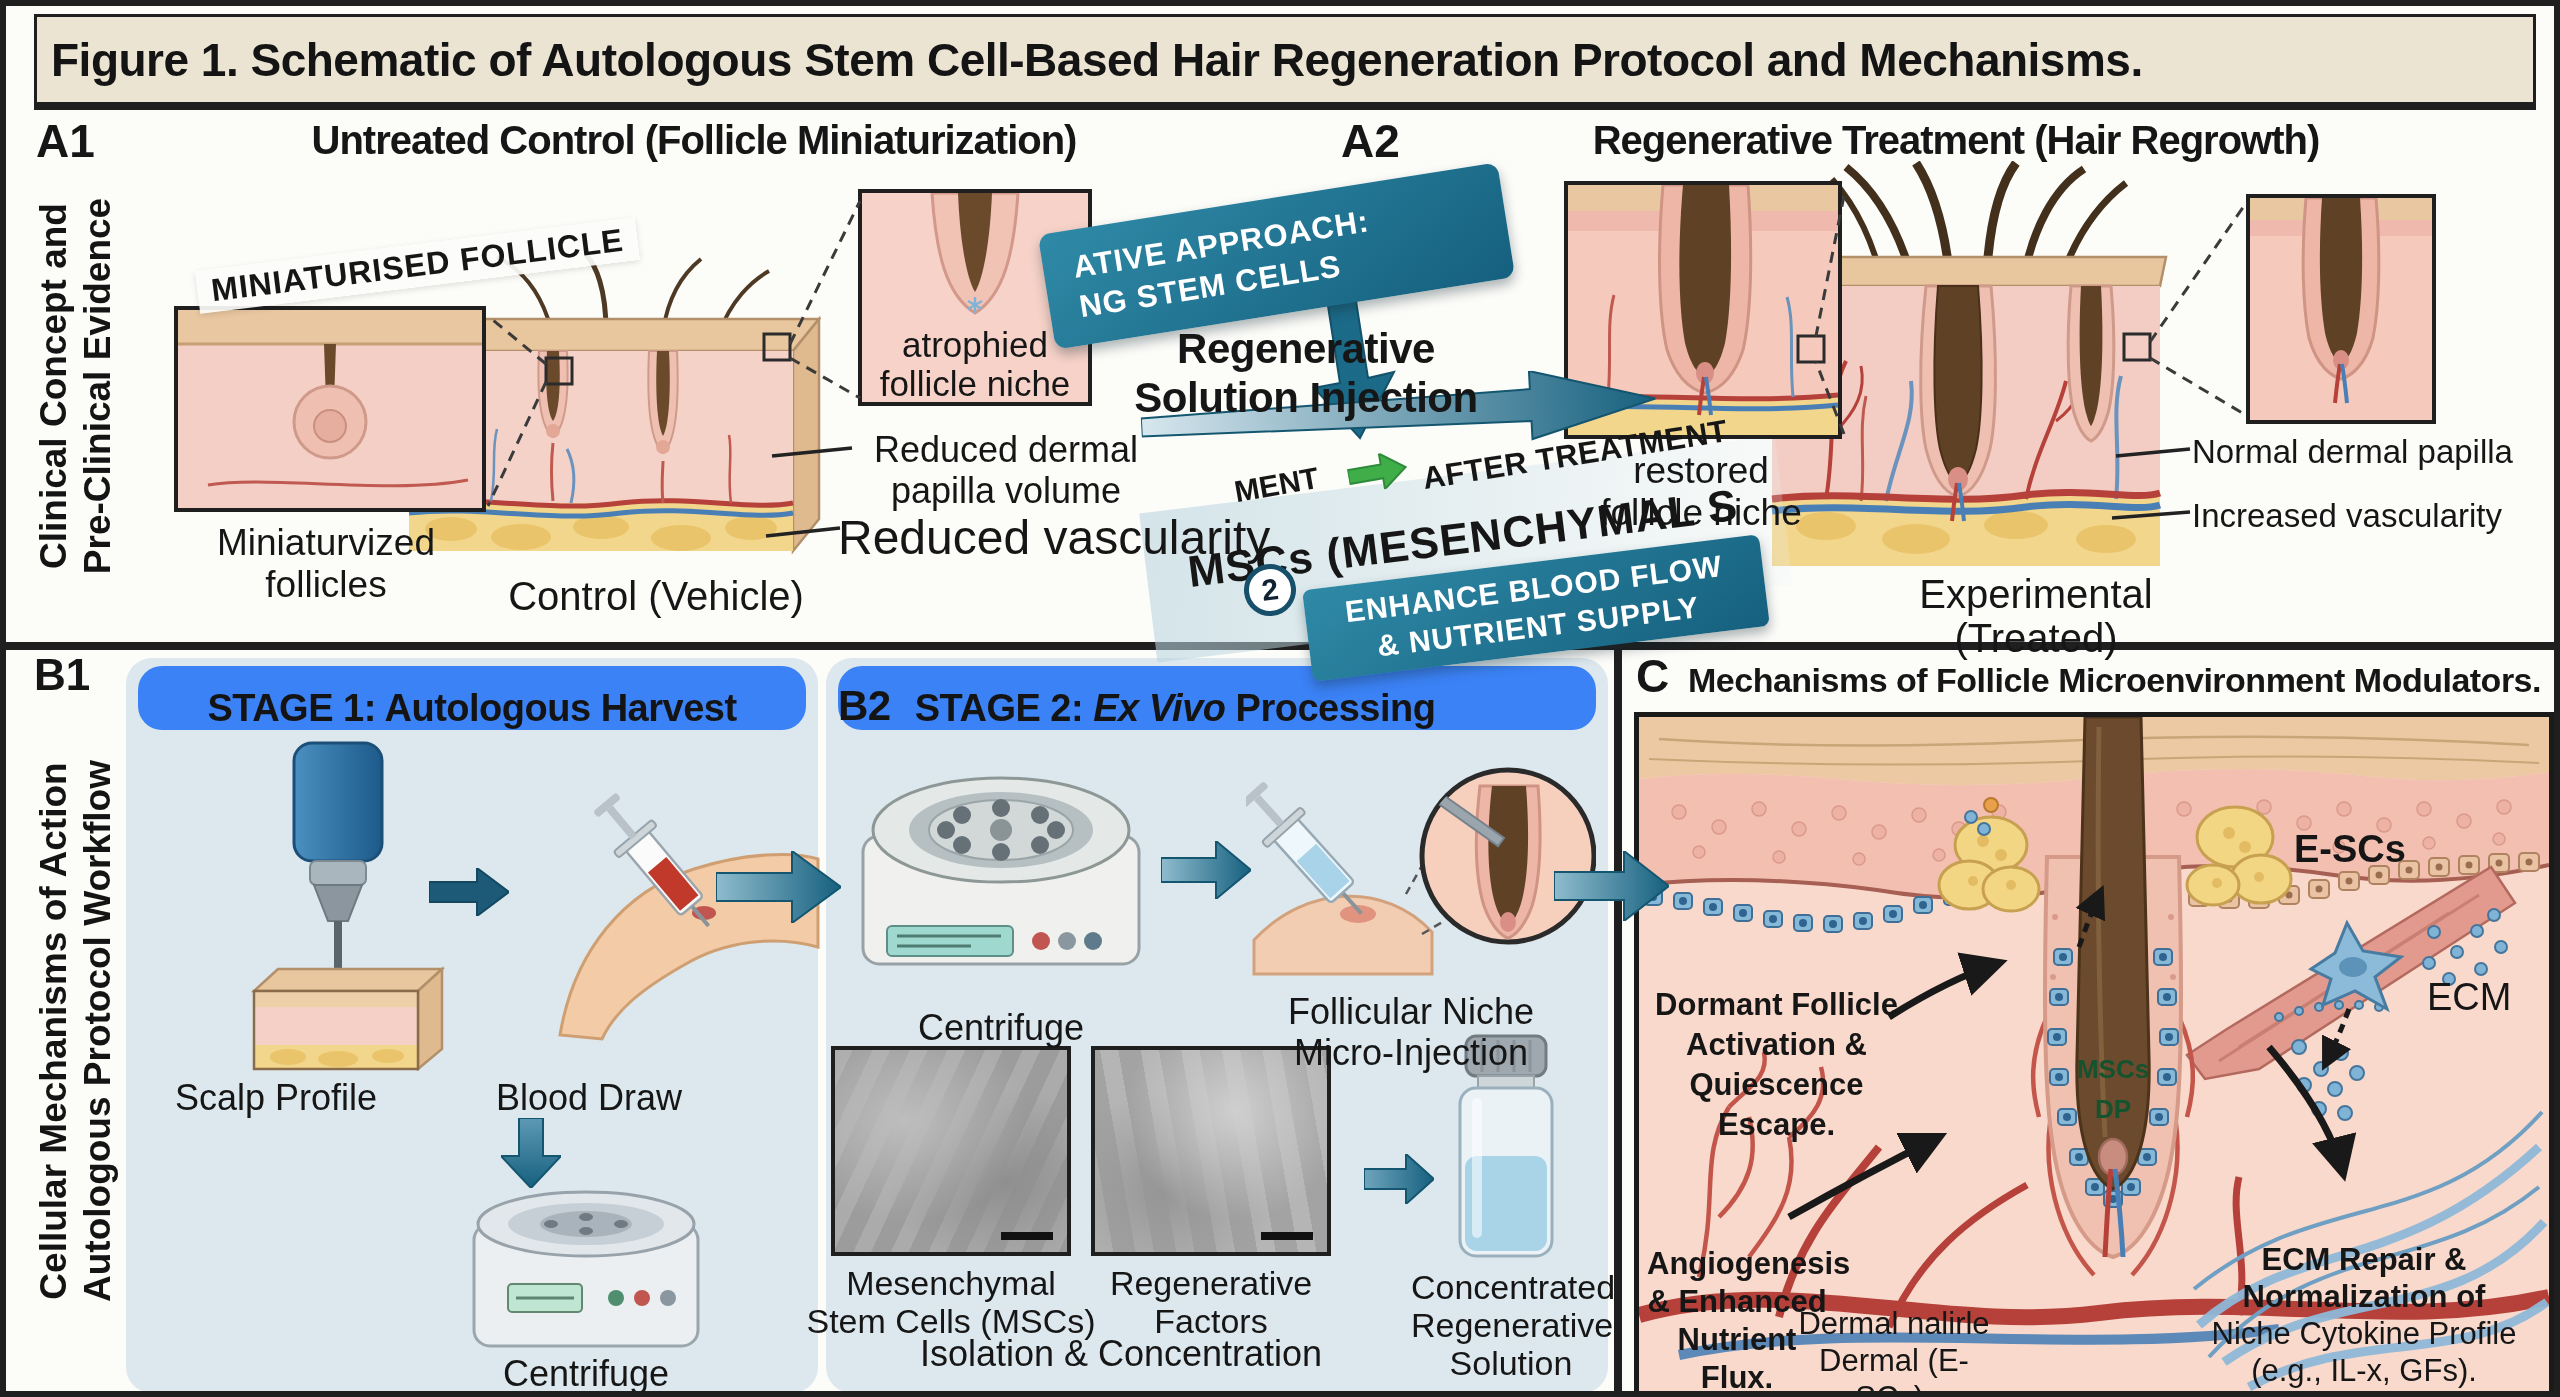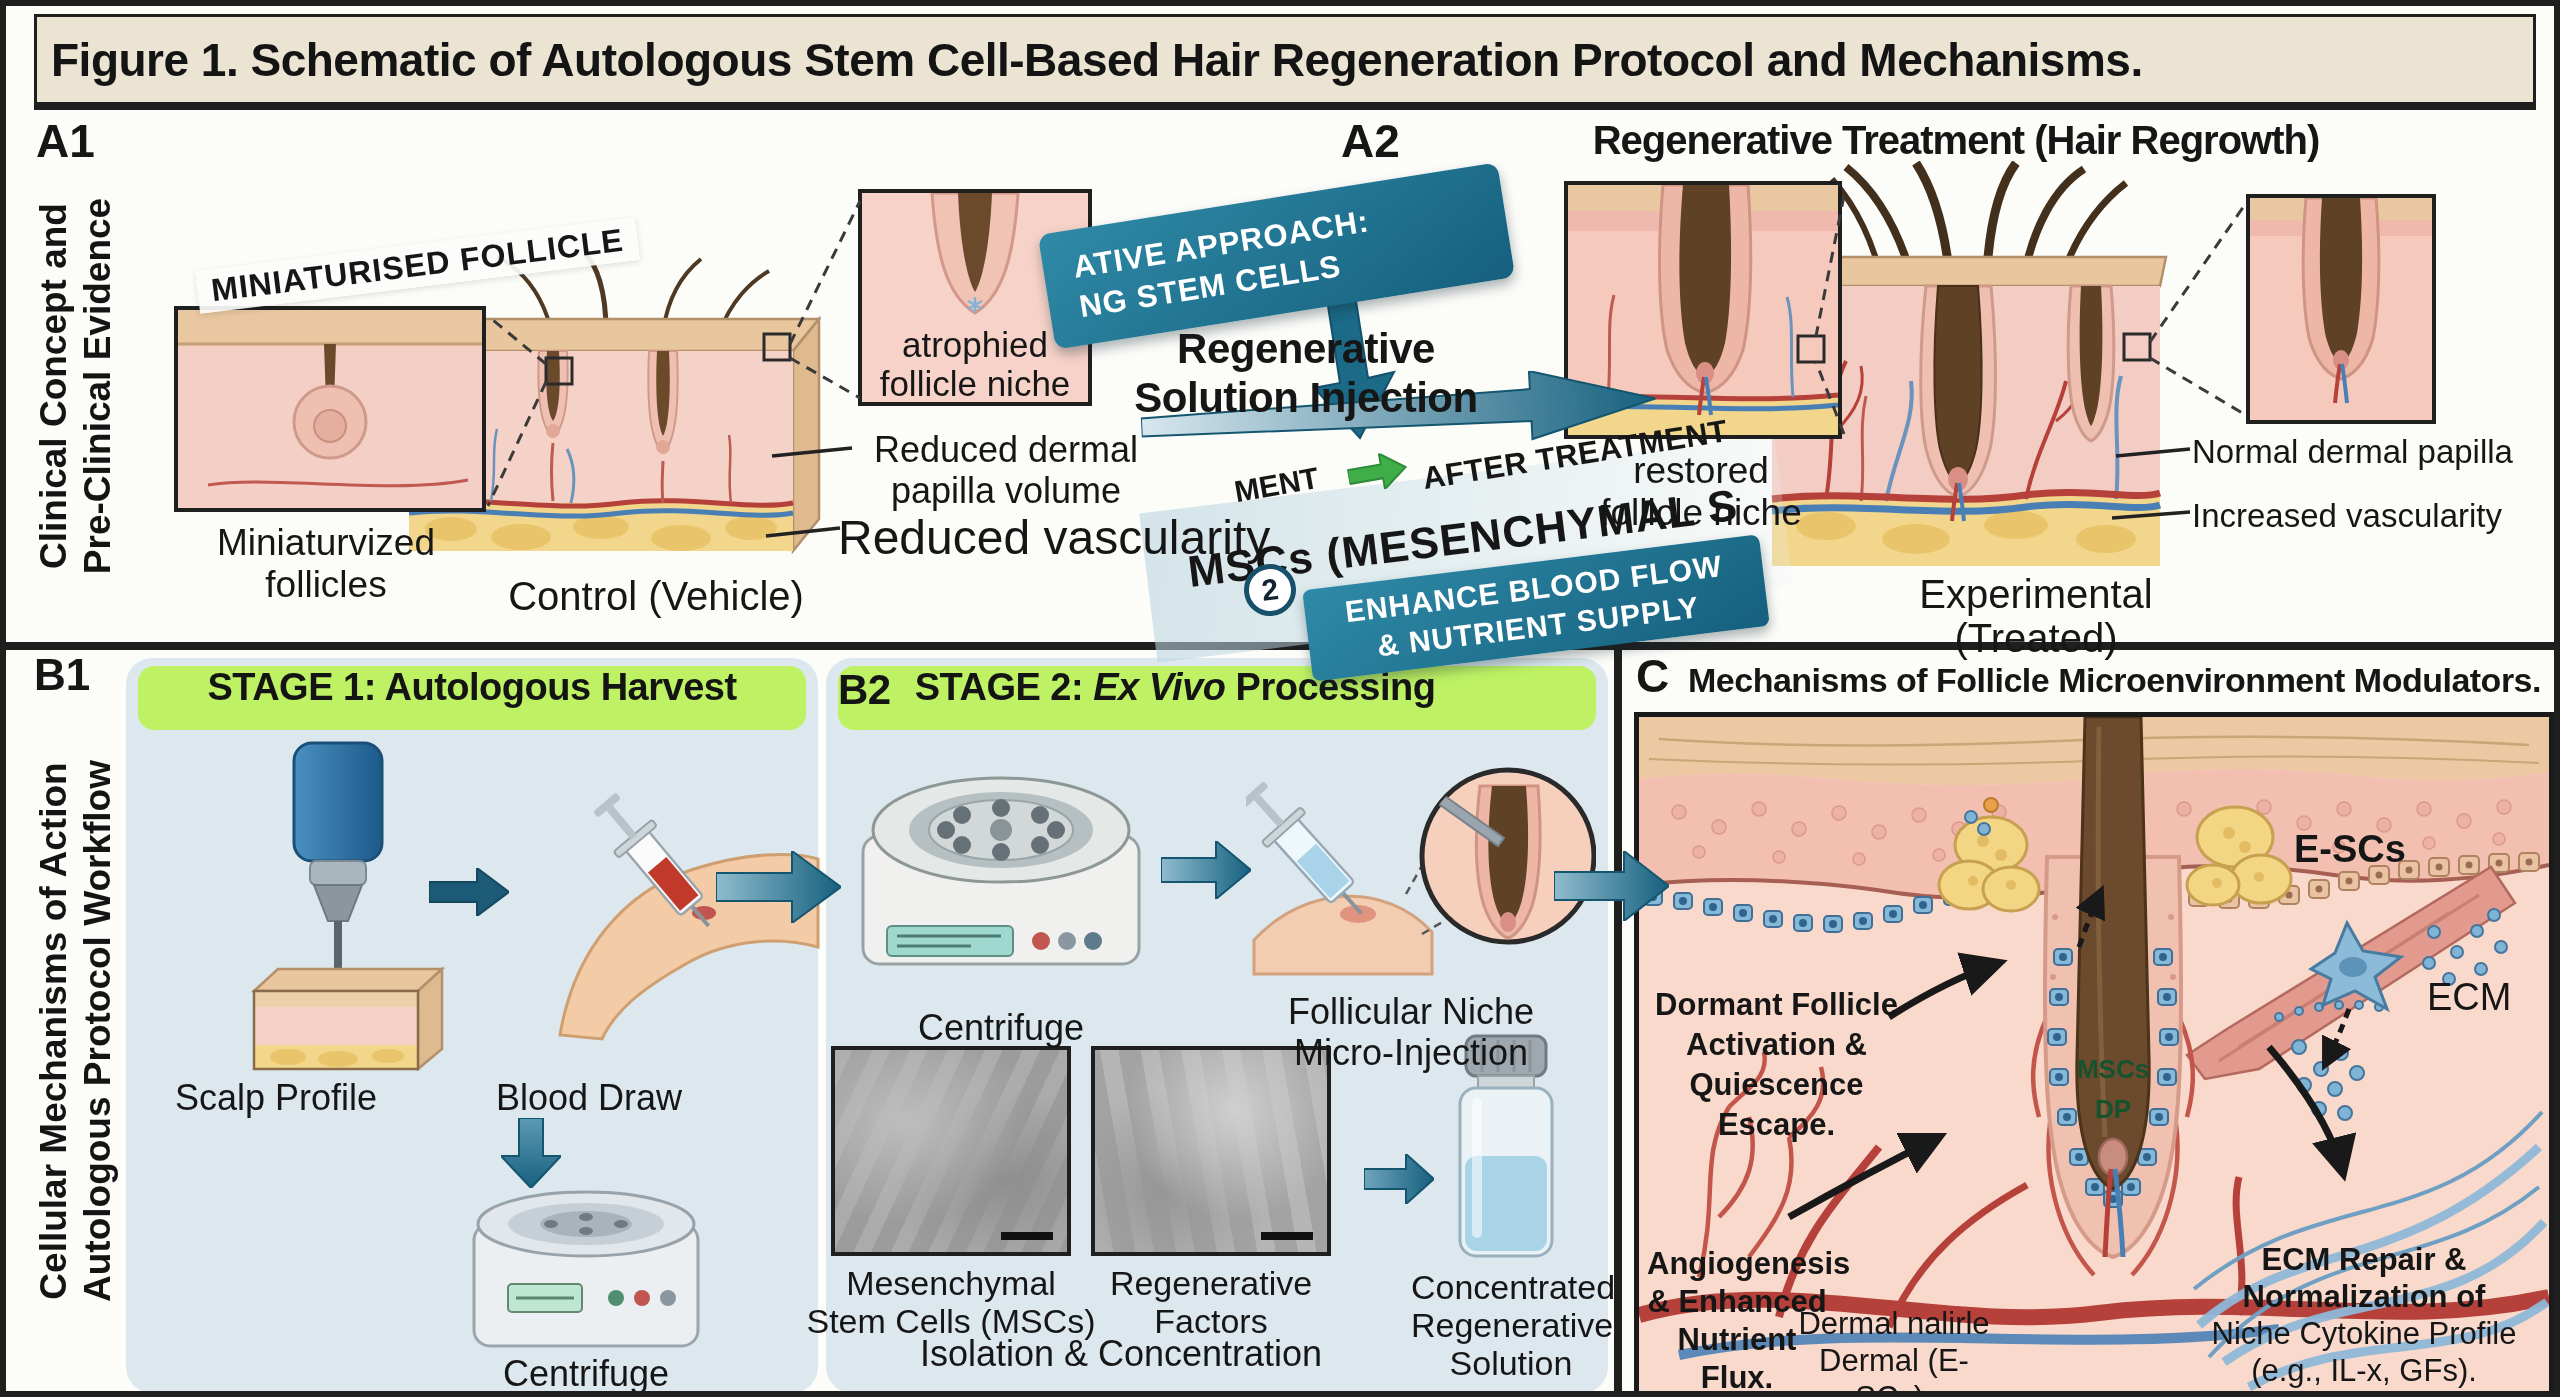--- a/index.html
+++ b/index.html
@@ -9,21 +9,21 @@
 .lbl{position:absolute;line-height:1.1;color:#161616}
 .b{font-weight:bold}
 .c{text-align:center}
 .it{font-style:italic}
 .z1{z-index:1}.z2{z-index:2}.z3{z-index:3}.z4{z-index:4}.z5{z-index:5}.z10{z-index:10}
 #titlebar{position:absolute;left:28px;top:8px;width:2502px;height:96px;background:#ece4d3;border:3px solid #1f1f1f;border-bottom:8px solid #1f1f1f;display:flex;align-items:center;padding-left:14px;font-size:46px;font-weight:bold;letter-spacing:-.5px;z-index:4}
 .vwrap{position:absolute;overflow:visible;z-index:4}
 .vtxt{transform-origin:0 0;transform:rotate(-90deg);position:absolute;left:0;top:100%;display:flex;flex-direction:column;justify-content:center;text-align:center;font-weight:bold;font-size:37px;line-height:44px}
 .ribbon{position:absolute;background:linear-gradient(150deg,#2f8aa7,#15607e);color:#fff;font-weight:bold;border-radius:12px;box-shadow:0 6px 12px rgba(20,40,50,.35);display:flex;flex-direction:column;justify-content:center;z-index:4}
 .panelB{position:absolute;background:#dce8ee;border-radius:26px;z-index:1}
-.stagehdr{position:absolute;background:#bef264;border-radius:16px;display:flex;align-items:flex-start;justify-content:center;font-weight:bold;font-size:38px;letter-spacing:-.5px;z-index:3}
+.stagehdr{position:absolute;background:#3b82f6;border-radius:24px;display:flex;align-items:flex-end;justify-content:center;font-weight:bold;font-size:38px;letter-spacing:-.5px;z-index:3}
 .micro{position:absolute;border:4px solid #1f1f1f;z-index:2;background:radial-gradient(ellipse at 30% 35%,#bdbdbd 0%,rgba(0,0,0,0) 55%),radial-gradient(ellipse at 72% 64%,#8e8e8e 0%,rgba(0,0,0,0) 50%),repeating-linear-gradient(115deg,#ababab 0 16px,#9c9c9c 16px 34px)}
 .micro.light{background:radial-gradient(ellipse at 60% 30%,#cfcfcf 0%,rgba(0,0,0,0) 55%),radial-gradient(ellipse at 30% 70%,#969696 0%,rgba(0,0,0,0) 50%),repeating-linear-gradient(80deg,#b5b5b5 0 18px,#a3a3a3 18px 40px)}
 .micro::after{content:"";position:absolute;right:14px;bottom:12px;width:52px;height:8px;background:#111}
 .inset{position:absolute;border:4px solid #1f1f1f;z-index:2;overflow:hidden}
 .badge{position:absolute;width:52px;height:52px;border-radius:50%;background:#fff;border:5px solid #17506a;color:#123;display:flex;align-items:center;justify-content:center;font-weight:bold;font-size:30px;z-index:5}
 .divider{position:absolute;background:#1f1f1f;z-index:2}
 svg{display:block}
 </style>
 </head>
 <body>
@@ -44,20 +44,21 @@
     <div class="vtxt" style="width:690px;height:112px">
       <span>Cellular Mechanisms of Action</span>
       <span>Autologous Protocol Workflow</span>
     </div>
   </div>
 
   <div class="divider" style="left:0;top:636px;width:2548px;height:8px"></div>
   <div class="divider" style="left:1608px;top:636px;width:8px;height:755px"></div>
 
   <div class="lbl b z5" style="left:30px;top:110px;font-size:46px">A1</div>
+  <div class="lbl b c z5" style="left:238px;top:112px;width:900px;font-size:40px;letter-spacing:-1px">Untreated Control (Follicle Miniaturization)</div>
   <div class="lbl b z5" style="left:1335px;top:110px;font-size:46px">A2</div>
   <div class="lbl b c z5" style="left:1550px;top:112px;width:800px;font-size:40px;letter-spacing:-1px">Regenerative Treatment (Hair Regrowth)</div>
 
   <div class="lbl b z5" style="left:190px;top:238px;font-size:32px;letter-spacing:1px;transform:rotate(-7deg);background:rgba(252,252,250,.92);padding:4px 14px;box-shadow:0 2px 6px rgba(0,0,0,.12)">MINIATURISED FOLLICLE</div>
 
   <div class="inset" style="left:168px;top:300px;width:312px;height:206px">
     <svg width="304" height="198" viewBox="0 0 304 198">
       <rect width="304" height="198" fill="#f3cfc5"></rect>
       <rect width="304" height="34" fill="#e9c7a0"></rect>
         <line x1="0" y1="34" x2="304" y2="34" stroke="#c69f74" stroke-width="3"></line>

